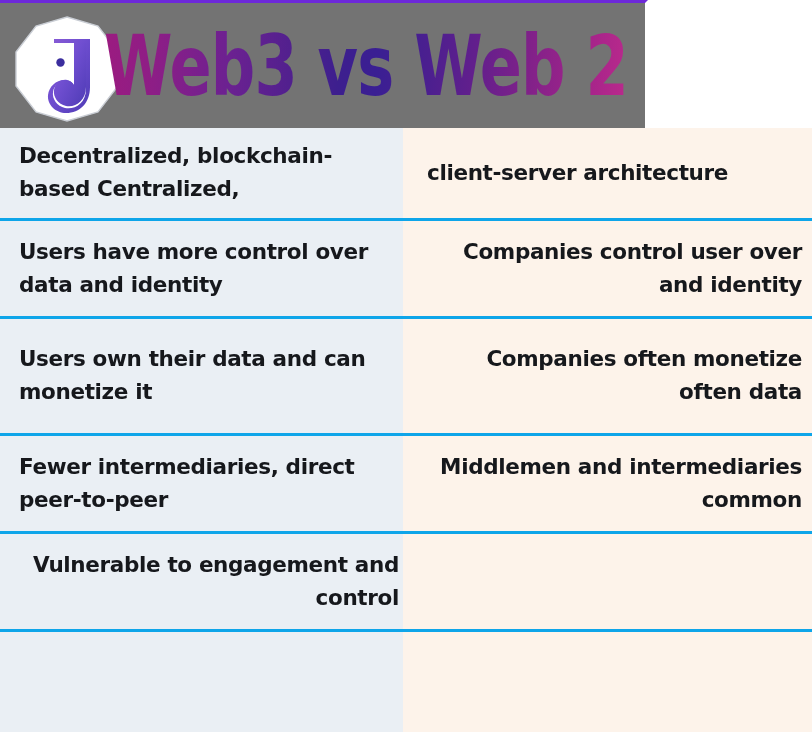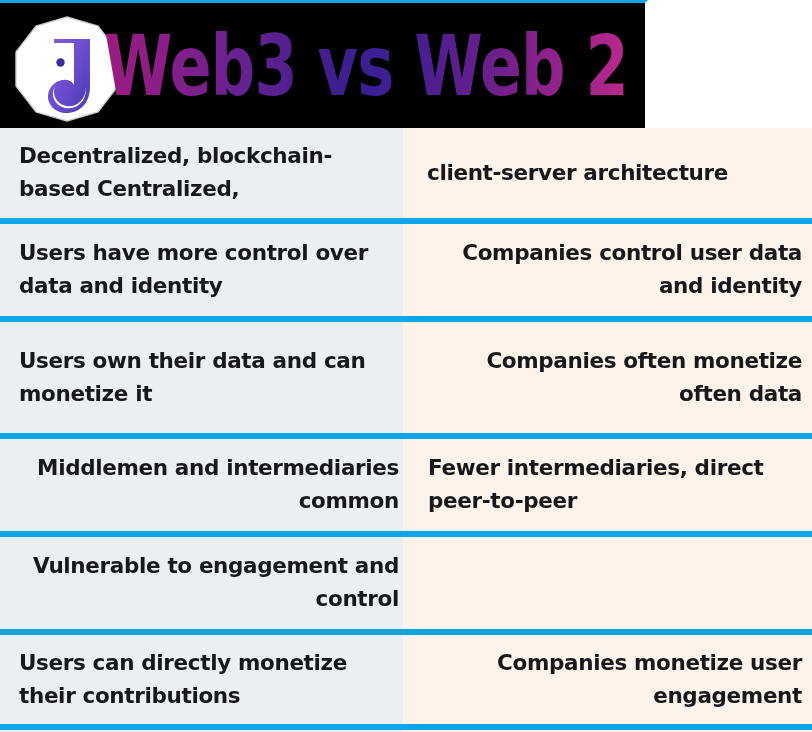--- a/index.html
+++ b/index.html
@@ -21,22 +21,22 @@
     overflow: hidden;
     background: #ffffff;
   }
 
   
   .header {
     position: relative;
     height: 128px;
     width: 648px;
     box-sizing: border-box;
-    background: #000000;
-    border-top: 3px solid #0ea5e9;
+    background: #737373;
+    border-top: 3px solid #6d28d9;
     border-right: 3px solid #ffffff;
     display: flex;
     align-items: center;
     overflow: hidden;
   }
 
   .logo-wrap {
     position: absolute;
     left: 12px;
     top: 10px;
@@ -115,21 +115,21 @@
     height: 604px;
   }
 
   .row {
     position: relative;
     display: flex;
     width: 812px;
     box-sizing: border-box;
   }
   .row + .row {
-    border-top: 6px solid #0ea5e9;
+    border-top: 3px solid #0ea5e9;
   }
 
   .cell {
     box-sizing: border-box;
     display: flex;
     align-items: center;
     font-family: "DejaVu Sans", sans-serif;
     font-weight: bold;
     font-size: 21.5px;
     line-height: 1.52;
@@ -206,56 +206,48 @@
         <div class="cell cell-right">
           <span>client-server architecture</span>
         </div>
       </div>
 
       <div class="row r2">
         <div class="cell cell-left">
           <span>Users have more control over data and identity</span>
         </div>
         <div class="cell cell-right">
-          <span>Companies control user data and identity</span>
+          <span>Companies control user over and identity</span>
         </div>
       </div>
 
       <div class="row r3">
         <div class="cell cell-left">
           <span>Users own their data and can monetize it</span>
         </div>
         <div class="cell cell-right">
           <span>Companies often monetize often data</span>
         </div>
       </div>
 
       <div class="row r4">
+        <div class="cell cell-left">
+          <span>Fewer intermediaries, direct peer-to-peer</span>
+        </div>
         <div class="cell cell-right">
           <span>Middlemen and intermediaries common</span>
         </div>
-        <div class="cell cell-left">
-          <span>Fewer intermediaries, direct peer-to-peer</span>
-        </div>
       </div>
 
       <div class="row r5">
         <div class="cell cell-right">
           <span>Vulnerable to engagement and control</span>
         </div>
       </div>
 
-      <div class="row r6">
-        <div class="cell cell-left">
-          <span>Users can directly monetize their contributions</span>
-        </div>
-        <div class="cell cell-right">
-          <span>Companies monetize user engagement</span>
-        </div>
-      </div>
 
       <div class="row r7">
         <div class="cell cell-left">
           <span></span>
         </div>
         <div class="cell cell-right">
           <span></span>
         </div>
       </div>
 

